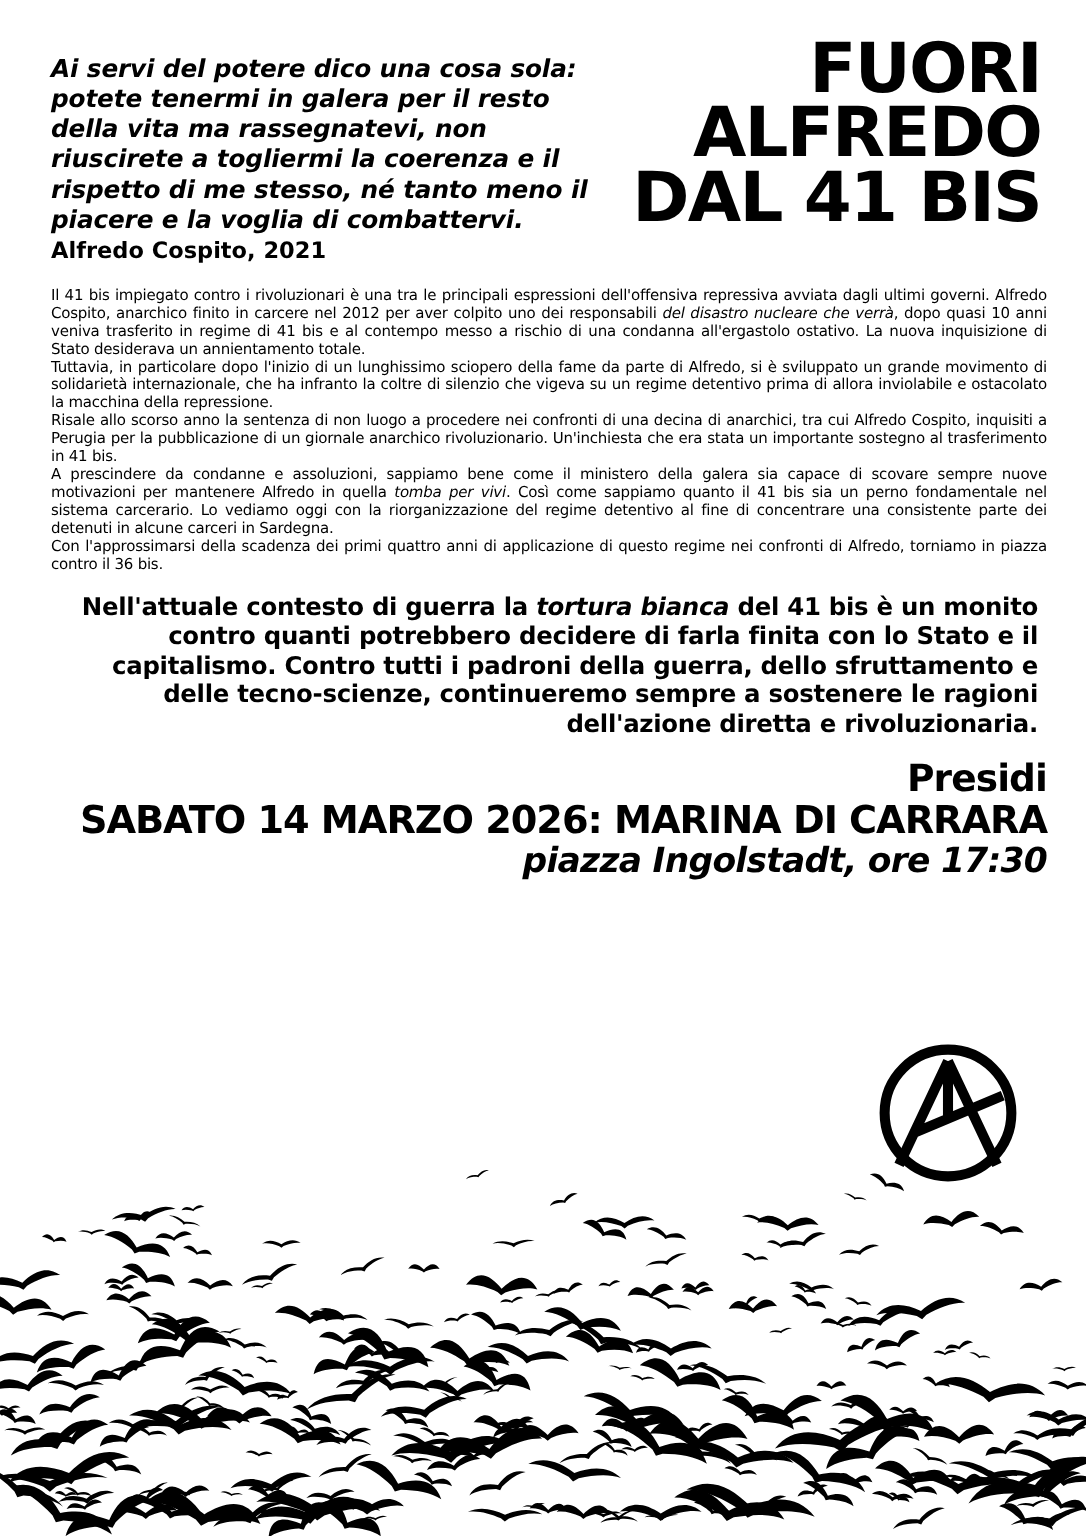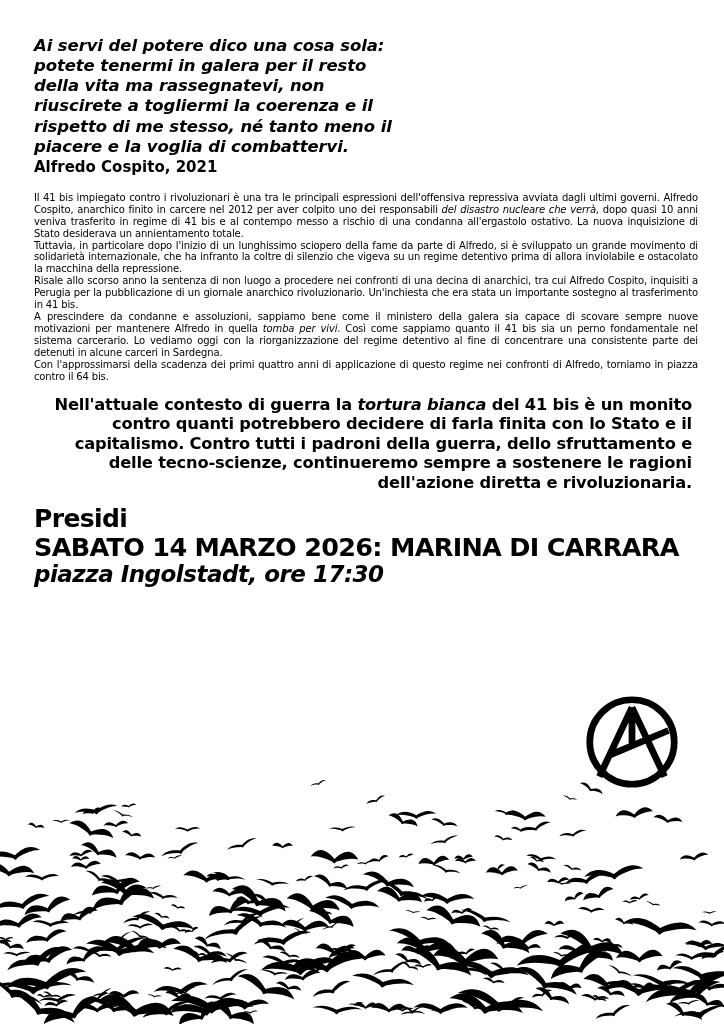--- a/index.html
+++ b/index.html
@@ -91,20 +91,21 @@
     padding: 0 6px;
     letter-spacing: -0.2px;
   }
   .callout em { font-style: italic; }
 
   
   .events {
     margin-top: 14px;
     position: relative;
     z-index: 3;
+    text-align: right;
   }
   .presidi {
     font-family: "DejaVu Sans", sans-serif;
     font-weight: bold;
     font-size: 25px;
     line-height: 1.05;
     letter-spacing: -0.6px;
   }
   .event-date {
     font-family: "DejaVu Sans", sans-serif;
@@ -151,29 +152,34 @@
 
 <div class="page">
 
   <div class="header">
 
     <div class="quote-block">
       <div class="quote-text">Ai servi del potere dico una cosa sola: potete tenermi in galera per il resto della vita ma rassegnatevi, non riuscirete a togliermi la coerenza e il rispetto di me stesso, né tanto meno il piacere e la voglia di combattervi.</div>
       <div class="quote-attrib">Alfredo Cospito, 2021</div>
     </div>
 
+    <div class="title-block">
+      <div class="title-line">FUORI</div>
+      <div class="title-line">ALFREDO</div>
+      <div class="title-line">DAL 41 BIS</div>
+    </div>
 
   </div>
 
   <div class="body-text">
     <p>Il 41 bis impiegato contro i rivoluzionari è una tra le principali espressioni dell'offensiva repressiva avviata dagli ultimi governi. Alfredo Cospito, anarchico finito in carcere nel 2012 per aver colpito uno dei responsabili <em>del disastro nucleare che verrà</em>, dopo quasi 10 anni veniva trasferito in regime di 41 bis e al contempo messo a rischio di una condanna all'ergastolo ostativo. La nuova inquisizione di Stato desiderava un annientamento totale.</p>
     <p>Tuttavia, in particolare dopo l'inizio di un lunghissimo sciopero della fame da parte di Alfredo, si è sviluppato un grande movimento di solidarietà internazionale, che ha infranto la coltre di silenzio che vigeva su un regime detentivo prima di allora inviolabile e ostacolato la macchina della repressione.</p>
     <p>Risale allo scorso anno la sentenza di non luogo a procedere nei confronti di una decina di anarchici, tra cui Alfredo Cospito, inquisiti a Perugia per la pubblicazione di un giornale anarchico rivoluzionario. Un'inchiesta che era stata un importante sostegno al trasferimento in 41 bis.</p>
     <p>A prescindere da condanne e assoluzioni, sappiamo bene come il ministero della galera sia capace di scovare sempre nuove motivazioni per mantenere Alfredo in quella <em>tomba per vivi</em>. Così come sappiamo quanto il 41 bis sia un perno fondamentale nel sistema carcerario. Lo vediamo oggi con la riorganizzazione del regime detentivo al fine di concentrare una consistente parte dei detenuti in alcune carceri in Sardegna.</p>
-    <p>Con l'approssimarsi della scadenza dei primi quattro anni di applicazione di questo regime nei confronti di Alfredo, torniamo in piazza contro il 64 bis.</p>
+    <p>Con l'approssimarsi della scadenza dei primi quattro anni di applicazione di questo regime nei confronti di Alfredo, torniamo in piazza contro il 36 bis.</p>
   </div>
 
   <div class="callout">Nell'attuale contesto di guerra la <em>tortura bianca</em> del 41 bis è un monito contro quanti potrebbero decidere di farla finita con lo Stato e il capitalismo. Contro tutti i padroni della guerra, dello sfruttamento e delle tecno-scienze, continueremo sempre a sostenere le ragioni dell'azione diretta e rivoluzionaria.</div>
 
   <div class="events">
     <div class="presidi">Presidi</div>
 
     <div class="event">
       <div class="event-date">SABATO 14 MARZO 2026: MARINA DI CARRARA</div>
       <div class="event-place">piazza Ingolstadt, ore 17:30</div>

